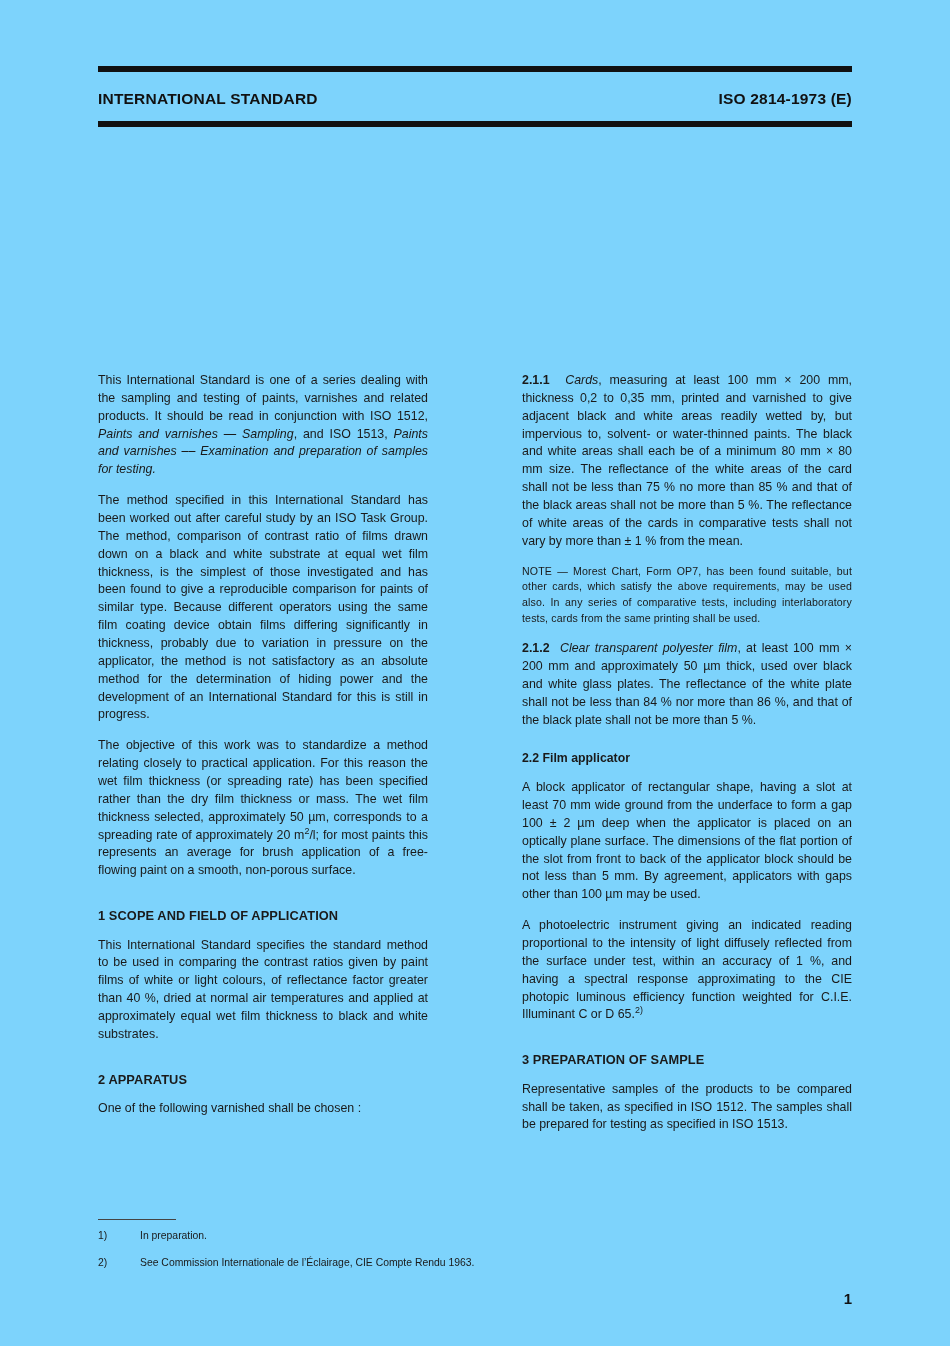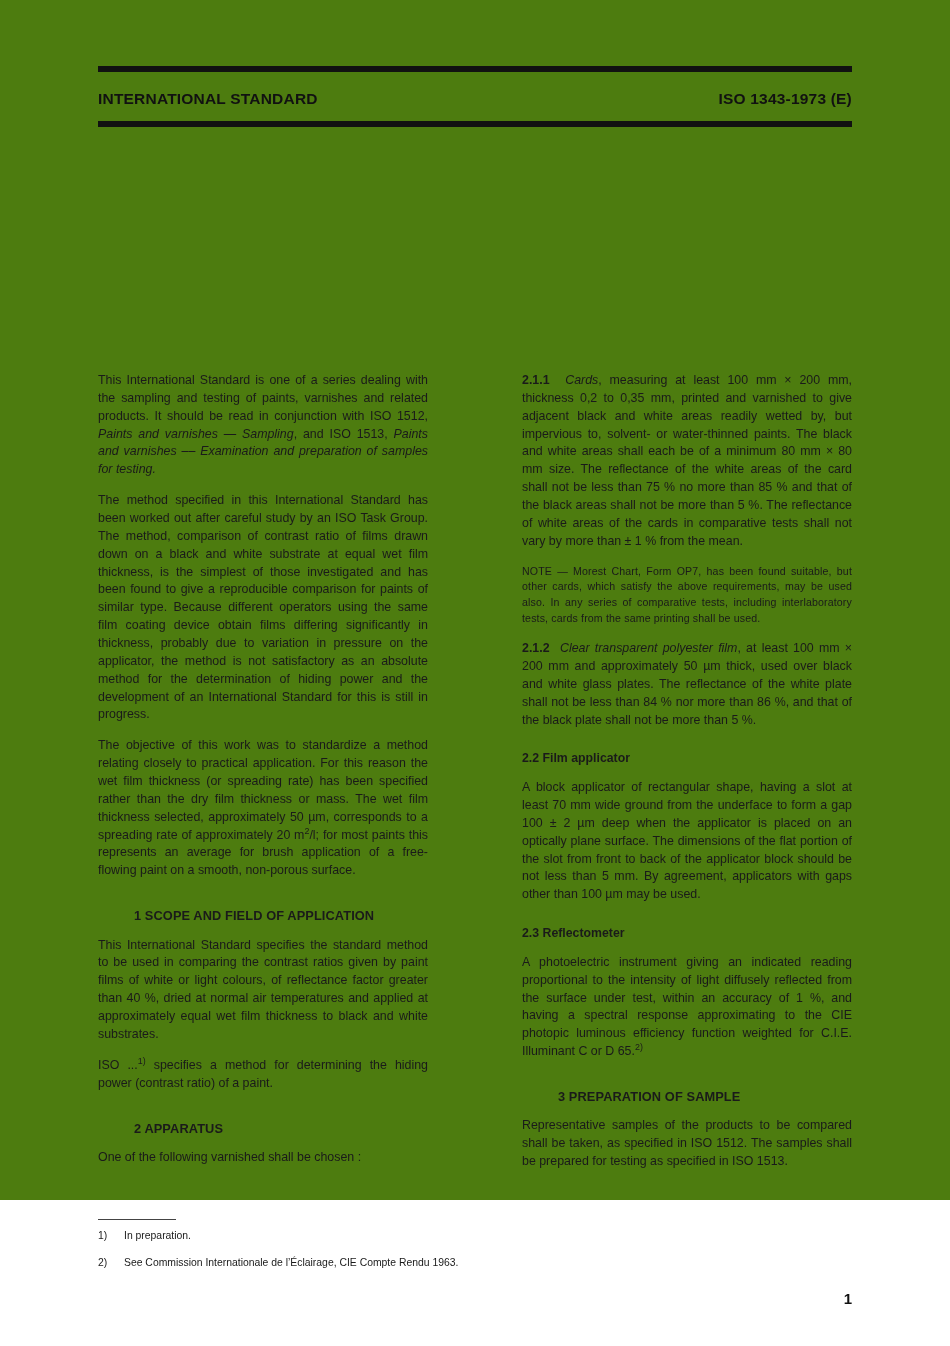--- a/index.html
+++ b/index.html
@@ -12,22 +12,22 @@
     height: 1346px;
     position: relative;
     font-family: "Liberation Sans", sans-serif;
     color: #1a1a1a;
     overflow: hidden;
   }
   .page {
     position: absolute;
     left: 0; top: 0;
     width: 950px;
-    height: 1200px;
-    background: #4d7c0f;
+    height: 1346px;
+    background: #7dd3fc;
   }
 
   
   .header-rule-top {
     position: absolute;
     left: 98px; top: 66px;
     width: 754px; height: 6px;
     background: #111;
   }
   .header-rule-bottom {
@@ -81,21 +81,21 @@
   }
   .col-left  { left: 98px; }
   .col-right { left: 522px; }
 
   h2.sec {
     font-size: 12.8px;
     font-weight: bold;
     margin: 0 0 11px 0;
     letter-spacing: 0.1px;
   }
-  h2.sec.spaced { margin-top: 27px; margin-left: 36px; }
+  h2.sec.spaced { margin-top: 27px; }
 
   h3.subsec {
     font-size: 12.3px;
     font-weight: bold;
     margin: 0 0 11px 0;
   }
   h3.subsec.spaced { margin-top: 21px; }
 
   p.para {
     margin: 0 0 13px 0;
@@ -131,21 +131,21 @@
     width: 500px;
     font-size: 10.4px;
     line-height: 1.5;
     color: #1a1a1a;
   }
   .fn {
     display: flex;
     margin-bottom: 11px;
   }
   .fn-num { width: 26px; flex: 0 0 26px; }
-  .fn-txt { flex: 1; }
+  .fn-txt { flex: 1; margin-left: 16px; }
 
   
   .page-number {
     position: absolute;
     left: 836px; top: 1290px;
     width: 16px;
     text-align: right;
     font-size: 15px;
     font-weight: bold;
     color: #111;
@@ -153,61 +153,59 @@
 </style>
 </head>
 <body>
 
 <div class="page">
 
   <div class="header-rule-top"></div>
 
   <div class="header-band">
     <div class="header-left">INTERNATIONAL STANDARD</div>
-    <div class="header-right">ISO 1343-1973 (E)</div>
+    <div class="header-right">ISO 2814-1973 (E)</div>
   </div>
 
   <div class="header-rule-bottom"></div>
 
 
   <div class="col col-left">
 
 
     <p class="para"><span>This International Standard is one of a series dealing with the sampling and testing of paints, varnishes and related products. It should be read in conjunction with ISO 1512, </span><span class="ital">Paints and varnishes — Sampling</span><span>, and ISO 1513, </span><span class="ital">Paints and varnishes –– Examination and preparation of samples for testing.</span></p>
 
     <p class="para">The method specified in this International Standard has been worked out after careful study by an ISO Task Group. The method, comparison of contrast ratio of films drawn down on a black and white substrate at equal wet film thickness, is the simplest of those investigated and has been found to give a reproducible comparison for paints of similar type. Because different operators using the same film coating device obtain films differing significantly in thickness, probably due to variation in pressure on the applicator, the method is not satisfactory as an absolute method for the determination of hiding power and the development of an International Standard for this is still in progress.</p>
 
     <p class="para"><span>The objective of this work was to standardize a method relating closely to practical application. For this reason the wet film thickness (or spreading rate) has been specified rather than the dry film thickness or mass. The wet film thickness selected, approximately 50 µm, corresponds to a spreading rate of approximately 20 m</span><sup>2</sup><span>/l; for most paints this represents an average for brush application of a free-flowing paint on a smooth, non-porous surface.</span></p>
 
     <h2 class="sec spaced">1   SCOPE AND FIELD OF APPLICATION</h2>
 
     <p class="para">This International Standard specifies the standard method to be used in comparing the contrast ratios given by paint films of white or light colours, of reflectance factor greater than 40 %, dried at normal air temperatures and applied at approximately equal wet film thickness to black and white substrates.</p>
 
-    <p class="para"><span>ISO ...</span><sup>1)</sup><span> specifies a method for determining the hiding power (contrast ratio) of a paint.</span></p>
 
     <h2 class="sec spaced">2   APPARATUS</h2>
 
 
     <p class="para last">One of the following varnished shall be chosen :</p>
 
   </div>
 
   <div class="col col-right">
 
     <p class="para"><span class="bold">2.1.1</span>&nbsp;&nbsp;<span class="ital">Cards</span><span>, measuring at least 100 mm × 200 mm, thickness 0,2 to 0,35 mm, printed and varnished to give adjacent black and white areas readily wetted by, but impervious to, solvent- or water-thinned paints. The black and white areas shall each be of a minimum 80 mm × 80 mm size. The reflectance of the white areas of the card shall not be less than 75 % no more than 85 % and that of the black areas shall not be more than 5 %. The reflectance of white areas of the cards in comparative tests shall not vary by more than ± 1 % from the mean.</span></p>
 
     <p class="note">NOTE — Morest Chart, Form OP7, has been found suitable, but other cards, which satisfy the above requirements, may be used also. In any series of comparative tests, including interlaboratory tests, cards from the same printing shall be used.</p>
 
     <p class="para"><span class="bold">2.1.2</span>&nbsp;&nbsp;<span class="ital">Clear transparent polyester film</span><span>, at least 100 mm × 200 mm and approximately 50 µm thick, used over black and white glass plates. The reflectance of the white plate shall not be less than 84 % nor more than 86 %, and that of the black plate shall not be more than 5 %.</span></p>
 
     <h3 class="subsec spaced">2.2   Film applicator</h3>
 
     <p class="para">A block applicator of rectangular shape, having a slot at least 70 mm wide ground from the underface to form a gap 100 ± 2 µm deep when the applicator is placed on an optically plane surface. The dimensions of the flat portion of the slot from front to back of the applicator block should be not less than 5 mm. By agreement, applicators with gaps other than 100 µm may be used.</p>
 
-    <h3 class="subsec spaced">2.3   Reflectometer</h3>
 
     <p class="para"><span>A photoelectric instrument giving an indicated reading proportional to the intensity of light diffusely reflected from the surface under test, within an accuracy of 1 %, and having a spectral response approximating to the CIE photopic luminous efficiency function weighted for C.I.E. Illuminant C or D 65.</span><sup>2)</sup></p>
 
     <h2 class="sec spaced">3   PREPARATION OF SAMPLE</h2>
 
     <p class="para last">Representative samples of the products to be compared shall be taken, as specified in ISO 1512. The samples shall be prepared for testing as specified in ISO 1513.</p>
 
   </div>
 
   <div class="footnote-rule"></div>

